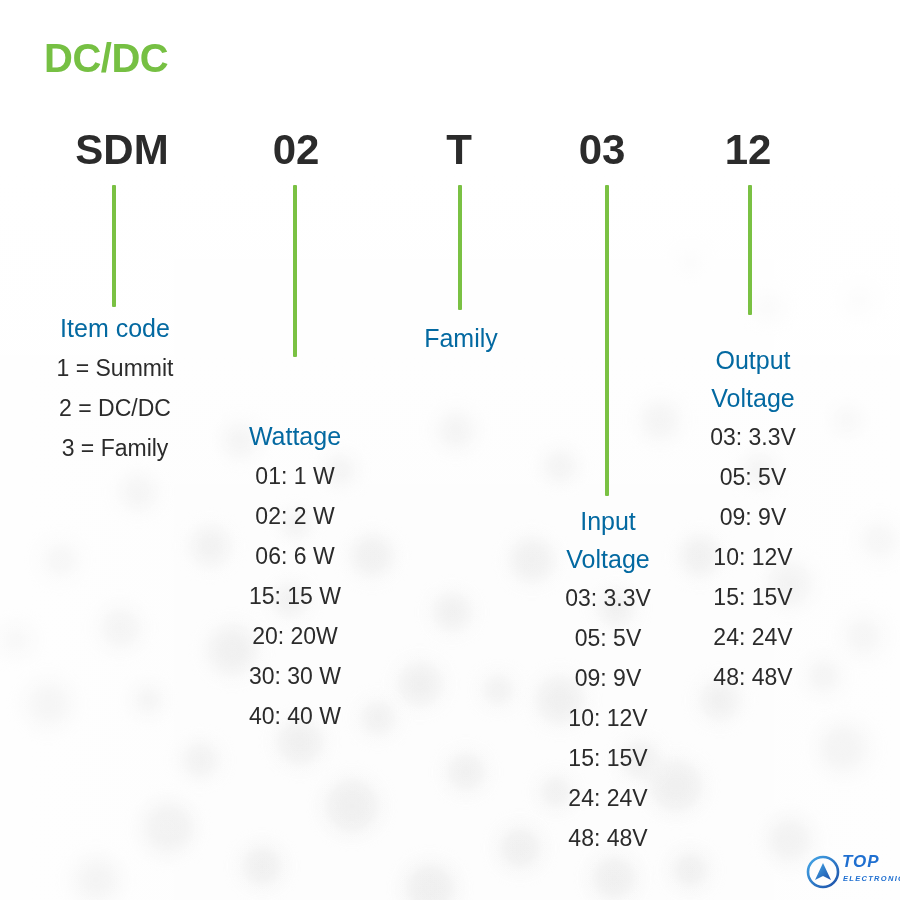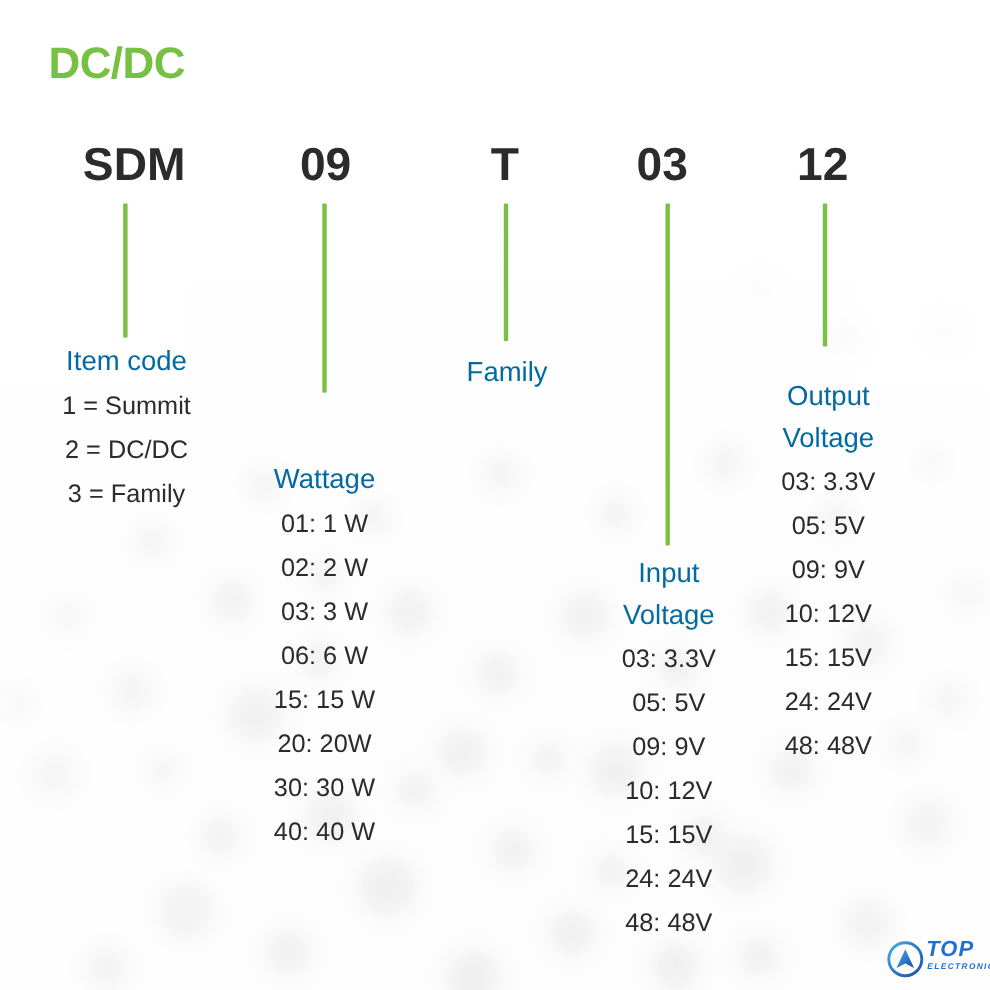--- a/index.html
+++ b/index.html
@@ -101,21 +101,21 @@
   
   #logo {
     position:absolute;
     left:806px; top:851px;
     width:88px; height:42px;
   }
   #logo .mark { position:absolute; left:0; top:4px; }
   #logo .wordmark {
     position:absolute;
     left:36px; top:2px;
-    font-size:20px;
+    font-size:17px;
     font-weight:bold;
     font-style:italic;
     letter-spacing:1px;
     color:#1f6fd0;
     line-height:1;
   }
   #logo .subword {
     position:absolute;
     left:37px; top:24px;
     font-size:7.5px;
@@ -184,21 +184,21 @@
       <div class="blob" style="left: 679px; top: 251px; width: 22px; height: 22px;"></div>
     </div>
   <div id="bg-fade"></div>
 
   <div id="content">
 
     <div class="title">DC/DC</div>
 
     <div id="code-row">
         <div class="code-seg" style="left: 122px;">SDM</div>
-        <div class="code-seg" style="left: 296px;">09</div>
+        <div class="code-seg" style="left: 296px;">02</div>
         <div class="code-seg" style="left: 459px;">T</div>
         <div class="code-seg" style="left: 602px;">03</div>
         <div class="code-seg" style="left: 748px;">12</div>
       </div>
 
     <div id="connector-layer">
         <div class="connector" style="left: 114px; top: 185px; height: 122px; background: rgb(122, 193, 67);"></div>
         <div class="connector" style="left: 295px; top: 185px; height: 172px; background: rgb(122, 193, 67);"></div>
         <div class="connector" style="left: 460px; top: 185px; height: 125px; background: rgb(122, 193, 67);"></div>
         <div class="connector" style="left: 607px; top: 185px; height: 311px; background: rgb(122, 193, 67);"></div>
@@ -209,21 +209,20 @@
         <div class="desc" style="left: 115px; top: 310px;">
           <div class="head">Item code</div>
           <div class="item">1 = Summit</div>
           <div class="item">2 = DC/DC</div>
           <div class="item">3 = Family</div>
         </div>
         <div class="desc" style="left: 295px; top: 378px; margin-top: 40px;">
           <div class="head">Wattage</div>
           <div class="item">01: 1 W</div>
           <div class="item">02: 2 W</div>
-          <div class="item">03: 3 W</div>
           <div class="item">06: 6 W</div>
           <div class="item">15: 15 W</div>
           <div class="item">20: 20W</div>
           <div class="item">30: 30 W</div>
           <div class="item">40: 40 W</div>
         </div>
         <div class="desc" style="left: 461px; top: 320px;">
           <div class="head">Family</div>
         </div>
         <div class="desc" style="left: 608px; top: 503px;">

